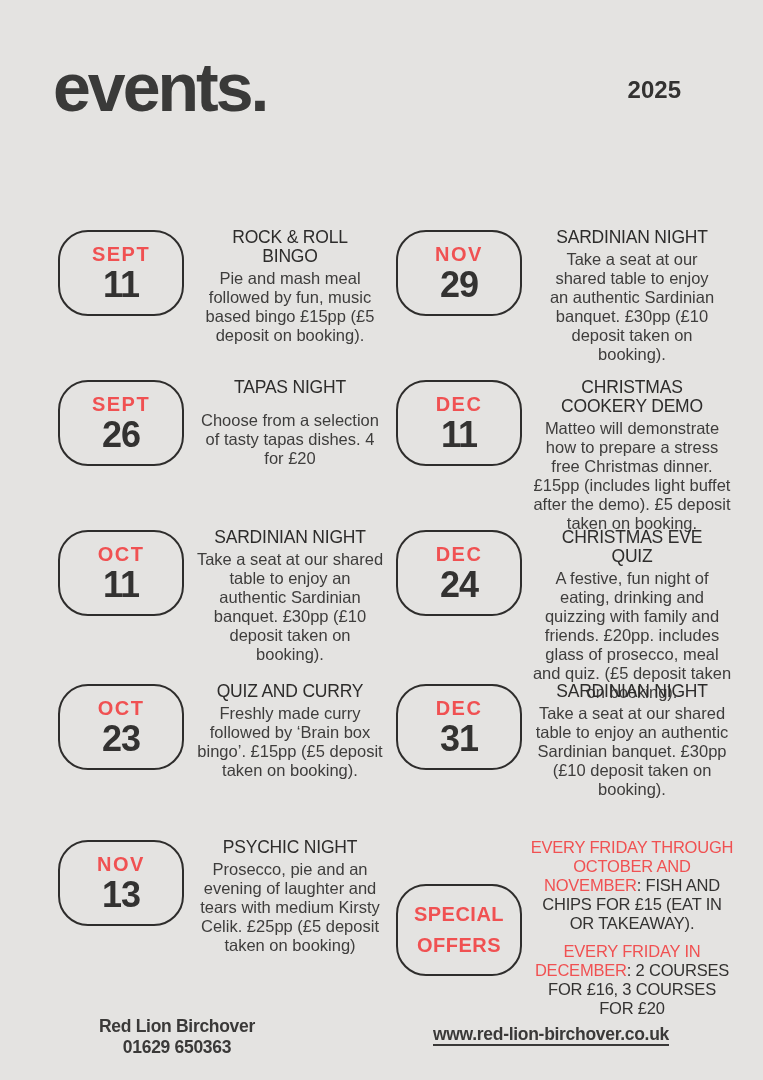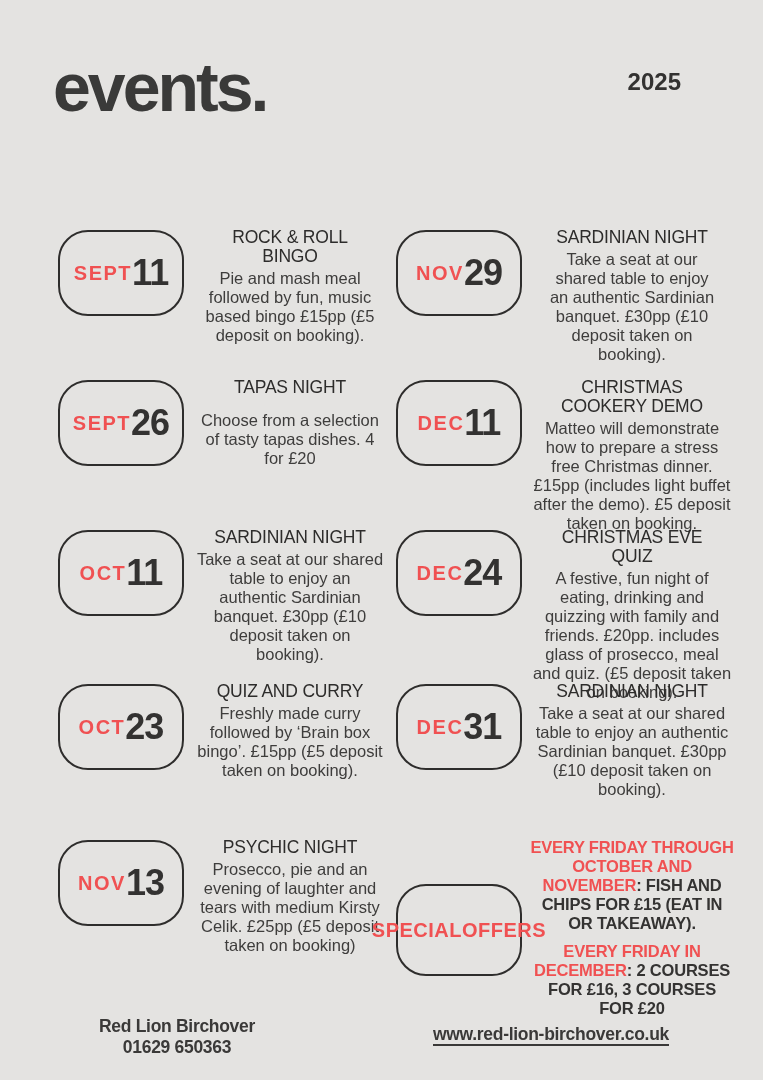--- a/index.html
+++ b/index.html
@@ -17,35 +17,35 @@
     color:var(--text-dark);
   }
   
   .page-title{
     position:absolute;left:53px;top:56px;
     font-size:68px;font-weight:bold;letter-spacing:-3px;line-height:0.93;
     color:var(--text-dark);
   }
   .page-title span{display:block;}
   .year{
-    position:absolute;right:82px;top:68px;
+    position:absolute;right:82px;top:76px;
     font-size:24px;font-weight:bold;letter-spacing:0;color:#333231;
   }
   
   .events-grid{
     position:absolute;left:58px;top:228px;
     display:grid;
     grid-template-columns:126px 196px 126px 204px;
     grid-template-rows:150px 150px 154px 156px auto;
     column-gap:8px;
   }
   .date-badge{
     width:126px;height:86px;margin-top:2px;
     border:2.5px solid #2e2d2c;border-radius:30px;
-    display:flex;align-items:center;justify-content:center;
+    display:flex;flex-direction:column;align-items:center;justify-content:center;
     row-gap:1px;background:transparent;
   }
   .date-badge .month{
     color:var(--accent-red);font-weight:bold;font-size:20px;letter-spacing:1.5px;
   }
   .date-badge .day{
     color:#333231;font-weight:bold;font-size:36px;line-height:1;letter-spacing:-1px;
   }
   .event-text{text-align:center;padding:0 2px;}
   .event-title{
@@ -59,21 +59,21 @@
   .w178{max-width:178px;} .w190{max-width:190px;} .w196{max-width:196px;}
   .gap .event-desc{margin-top:14px;}
   
   .special-badge{
     margin-top:46px;height:92px;row-gap:8px;
   }
   .special-badge .line{
     color:var(--accent-red);font-weight:bold;font-size:20px;letter-spacing:0.5px;
   }
   .offers-text{
-    text-align:center;font-weight:bold;font-size:16.5px;line-height:1.15;
+    text-align:center;font-weight:normal;font-size:16.5px;line-height:1.15;
     letter-spacing:-0.2px;color:#343332;
   }
   .offers-text p + p{margin-top:9px;}
   .offer-highlight{color:var(--accent-red);}
   
   .footer-venue{
     position:absolute;left:88px;top:1016px;width:178px;
     text-align:center;font-weight:bold;font-size:17.5px;line-height:1.18;
     color:#3a3938;letter-spacing:-0.3px;
   }

